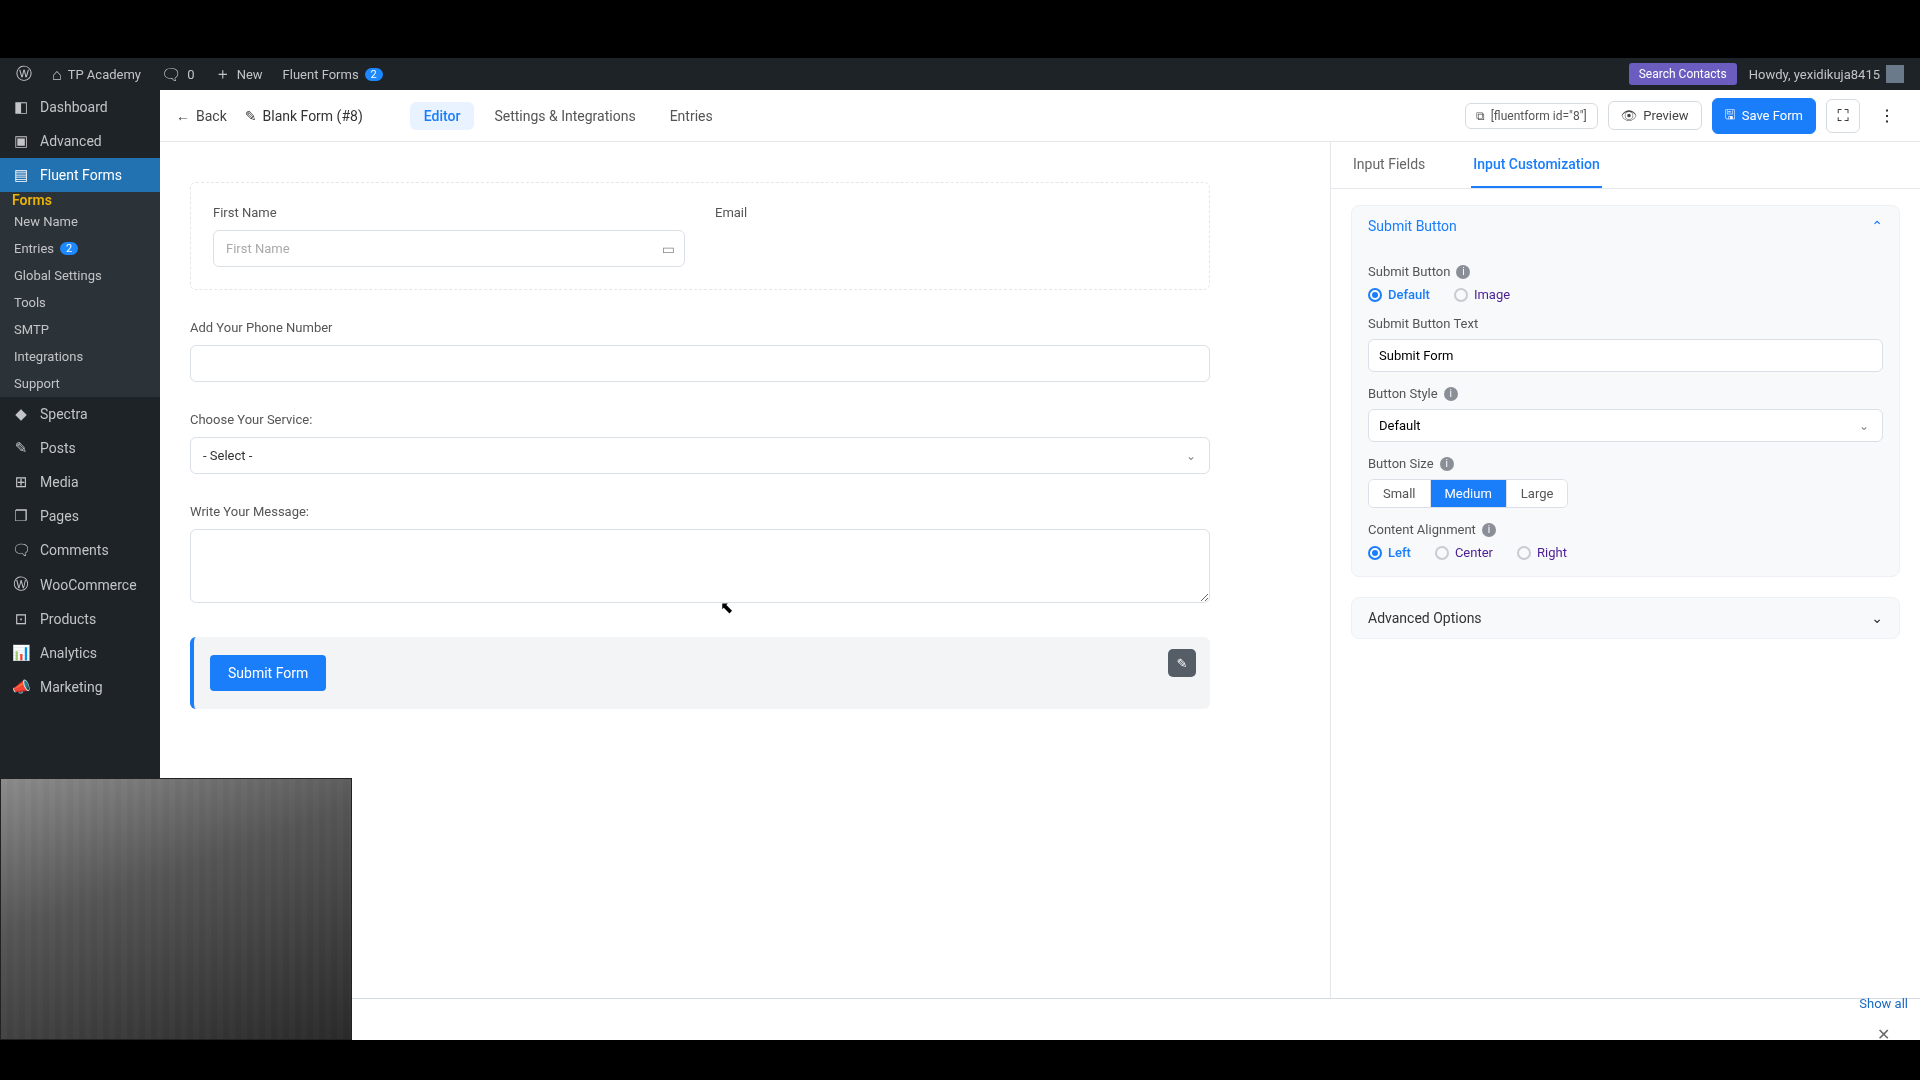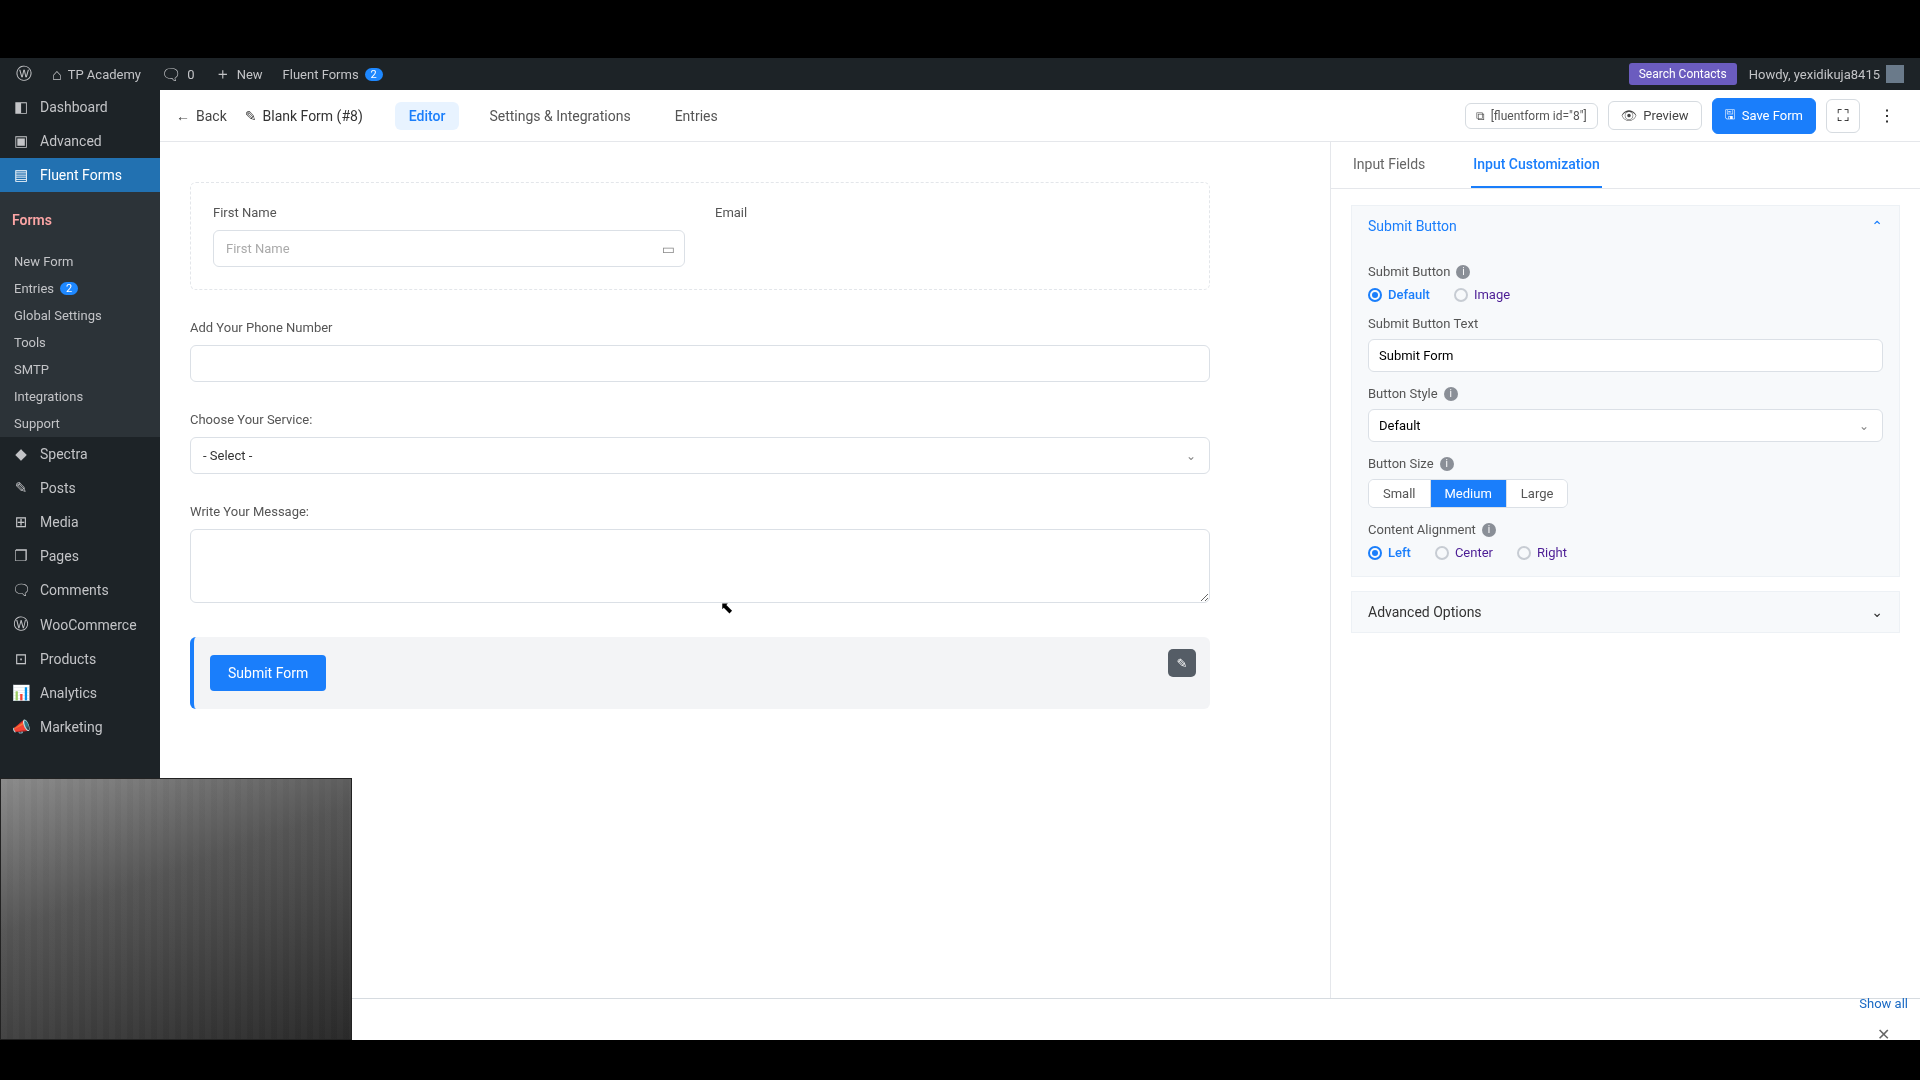--- a/index.html
+++ b/index.html
@@ -16,30 +16,30 @@
 .search-contacts { background: #6b5cbf; color: #fff; padding: 4px 10px; border-radius: 3px; font-size: 12px; }
 .ff-badge { background: #1e88ff; color: #fff; border-radius: 9px; padding: 0 6px; font-size: 11px; min-width: 18px; text-align: center; }
 .avatar { width: 18px; height: 18px; background: #6a7a8a; }
 
 
 .wp-menu { position: absolute; top: 32px; left: 0; bottom: 0; width: 160px; background: #1d2327; color: #c3c4c7; font-size: 14px; }
 .wp-menu-item { display: flex; align-items: center; gap: 10px; padding: 8px 12px; cursor: pointer; }
 .wp-menu-item.current { background: #2271b1; color: #fff; }
 .wp-menu-item .mi-icon { width: 18px; text-align: center; font-size: 15px; }
 .wp-submenu { background: #2c3338; }
-.wp-submenu-head { padding: 20px 12px; font-weight: 600; color: #fca5a5; }
+.wp-submenu-head { padding: 0 12px; font-weight: 600; color: #eab308; }
 .wp-submenu-item { padding: 6px 12px 6px 14px; font-size: 13px; cursor: pointer; display: flex; align-items: center; gap: 6px; }
 .wp-submenu-item .ff-badge { background: #d63638; }
 
 
 .content { position: absolute; left: 160px; top: 32px; right: 0; bottom: 42px; background: #fff; }
 .topbar { height: 52px; border-bottom: 1px solid #e5e7eb; display: flex; align-items: center; padding: 0 16px; gap: 18px; }
 .back-link { display: flex; align-items: center; gap: 6px; color: #444; cursor: pointer; font-size: 14px; }
 .form-name { display: flex; align-items: center; gap: 6px; color: #333; font-size: 14px; }
-.nav-tabs { display: flex; gap: 16px; margin-left: 14px; }
+.nav-tabs { display: flex; gap: 6px; margin-left: 29px; }
 .nav-tab { padding: 6px 14px; border-radius: 6px; font-size: 14px; color: #555; cursor: pointer; }
 .nav-tab.active { background: #e8f3ff; color: #1a7efb; font-weight: 500; }
 .topbar-right { margin-left: auto; display: flex; align-items: center; gap: 10px; }
 .shortcode-box { border: 1px solid #d6dbe0; border-radius: 6px; padding: 5px 10px; font-size: 12px; color: #555; display: flex; align-items: center; gap: 6px; }
 .btn { border: 1px solid #d6dbe0; border-radius: 6px; padding: 6px 12px; font-size: 13px; display: flex; align-items: center; gap: 6px; cursor: pointer; background: #fff; color: #444; }
 .btn.primary { background: #1a7efb; border-color: #1a7efb; color: #fff; }
 .icon-btn { width: 34px; height: 34px; display: flex; align-items: center; justify-content: center; border: 1px solid #d6dbe0; border-radius: 6px; cursor: pointer; }
 
 
 .main { display: flex; height: calc(100% - 52px); }
@@ -61,21 +61,21 @@
 .textarea { height: 74px; resize: both; }
 .submit-row { margin-top: 30px; background: #f3f4f6; border-radius: 6px; padding: 18px 16px; border-left: 4px solid #1a7efb; position: relative; }
 .submit-btn { background: #1a7efb; color: #fff; border: none; border-radius: 4px; padding: 10px 18px; font-size: 14px; cursor: pointer; }
 .edit-chip { position: absolute; right: 14px; top: 12px; width: 28px; height: 28px; background: #555d66; color: #fff; border-radius: 5px; display: flex; align-items: center; justify-content: center; font-size: 13px; cursor: pointer; }
 
 
 .side-tabs { display: flex; border-bottom: 1px solid #e5e7eb; padding: 0 20px; gap: 44px; }
 .side-tab { padding: 14px 2px; font-size: 14px; color: #666; border-bottom: 2px solid transparent; cursor: pointer; }
 .side-tab.active { color: #1a7efb; border-color: #1a7efb; font-weight: 500; }
 .side-content { padding: 16px 20px; }
-.panel { background: #f7f9fb; border: 1px solid #edf1f5; border-radius: 0; margin-bottom: 14px; }
+.panel { background: #f7f9fb; border: 1px solid #edf1f5; border-radius: 8px; margin-bottom: 20px; }
 .panel-head { padding: 12px 16px; display: flex; align-items: center; justify-content: space-between; color: #1a7efb; font-size: 14px; cursor: pointer; }
 .panel-head.plain { color: #333; }
 .panel-body { padding: 4px 16px 16px; }
 .ctrl-row { margin-top: 14px; }
 .ctrl-label { font-size: 13px; color: #555; display: flex; align-items: center; gap: 6px; margin-bottom: 8px; }
 .info-dot { width: 14px; height: 14px; border-radius: 50%; background: #8a8f97; color: #fff; font-size: 10px; display: inline-flex; align-items: center; justify-content: center; }
 .radio-row { display: flex; gap: 24px; }
 .radio-opt { display: flex; align-items: center; gap: 6px; font-size: 13px; color: #4c1d95; cursor: pointer; }
 .radio-dot { width: 14px; height: 14px; border: 2px solid #c7ccd3; border-radius: 50%; position: relative; }
 .radio-opt.checked .radio-dot { border-color: #1a7efb; }
@@ -147,21 +147,21 @@
     <div class="wp-menu-item">
         <span class="mi-icon">▣</span>
         <span>Advanced</span>
       </div>
     <div class="wp-menu-item current">
         <span class="mi-icon">▤</span>
         <span>Fluent Forms</span>
       </div>
     <div class="wp-submenu">
       <div class="wp-submenu-head">Forms</div>
-      <div class="wp-submenu-item">New Form</div>
+      <div class="wp-submenu-item">New Name</div>
       <div class="wp-submenu-item">
           <span>Entries</span>
           <span class="ff-badge" style="background:#1e88ff">2</span>
         </div>
       <div class="wp-submenu-item">Global Settings</div>
       <div class="wp-submenu-item">Tools</div>
       <div class="wp-submenu-item">SMTP</div>
       <div class="wp-submenu-item">Integrations</div>
       <div class="wp-submenu-item">Support</div>
     </div>

